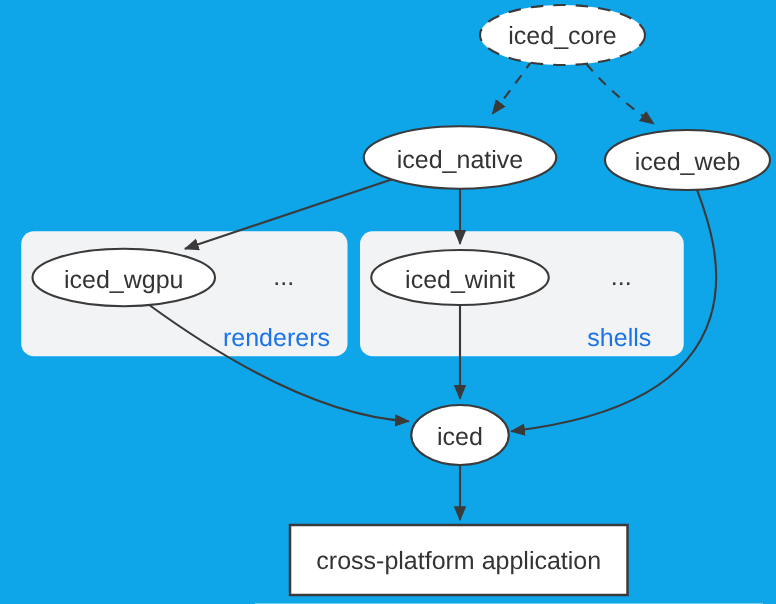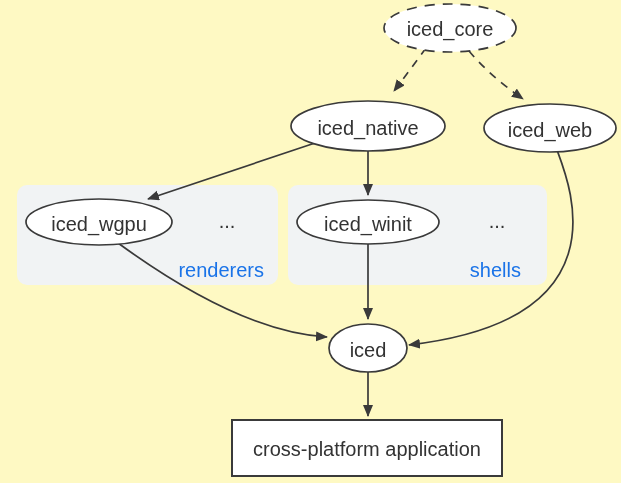--- a/index.html
+++ b/index.html
@@ -4,21 +4,21 @@
 <style>
   html, body {
     margin: 0;
     padding: 0;
     background: #ffffff;
   }
   .canvas {
     width: 621px;
     height: 483px;
     position: relative;
-    background: #fef9c3;
+    background: #0ea5e9;
     overflow: hidden;
   }
   svg { display: block; }
   .node-label {
     font-family: "Liberation Sans", sans-serif;
     font-size: 20px;
     fill: #333333;
   }
   .group-label {
     font-family: "Liberation Sans", sans-serif;

